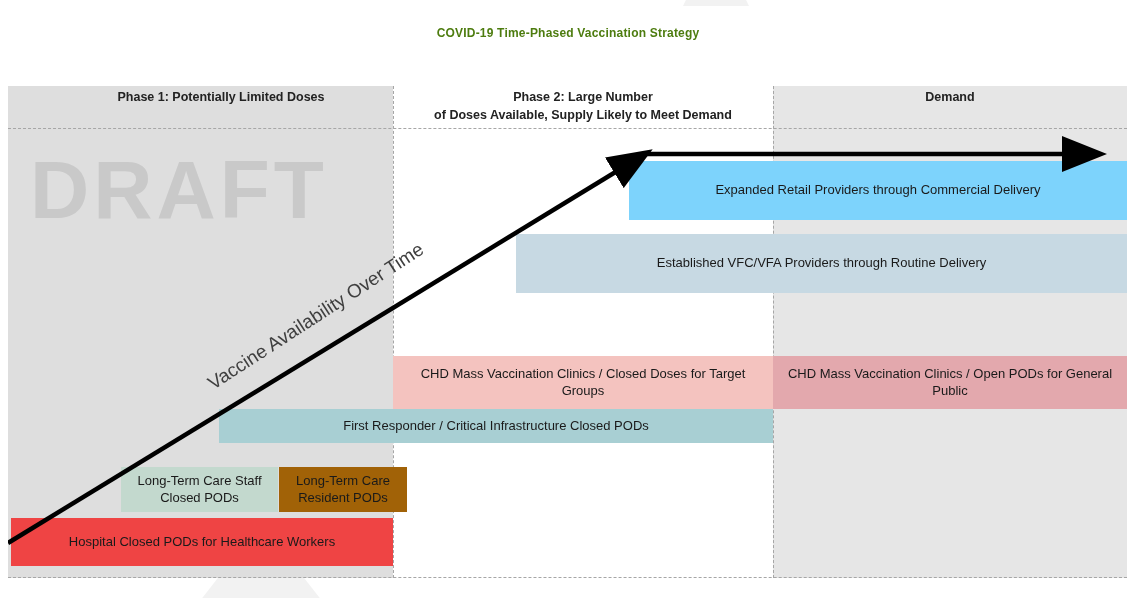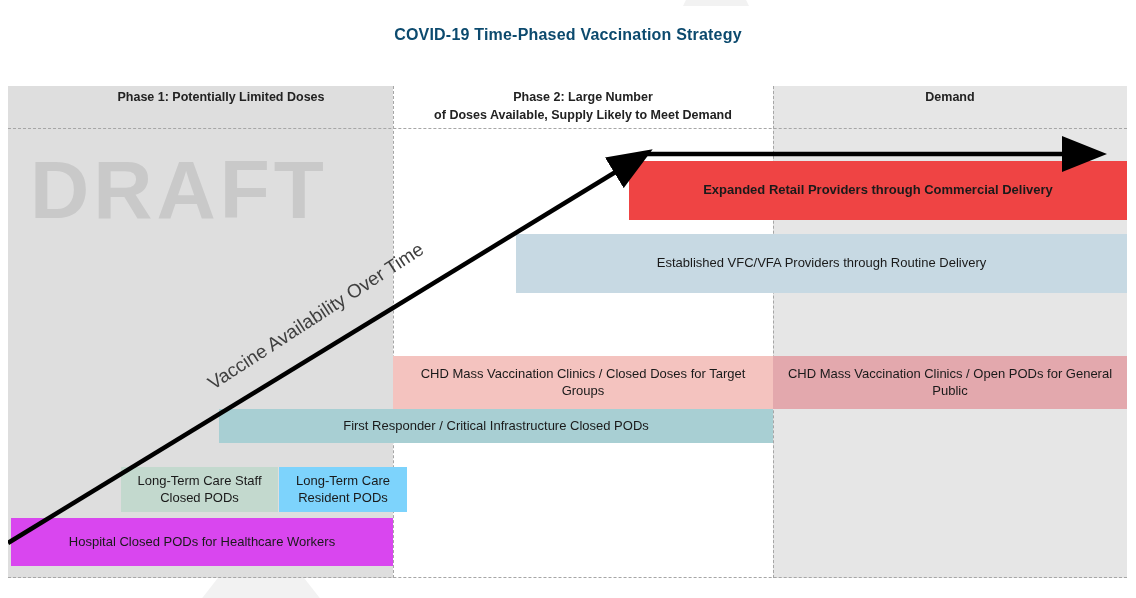--- a/index.html
+++ b/index.html
@@ -41,23 +41,23 @@
     clip-path: polygon(24% 0, 76% 0, 100% 100%, 0 100%);
   }
 
   
   .title {
     position: absolute;
     left: 0;
     top: 26px;
     width: 1136px;
     text-align: center;
-    font-size: 16px;
+    font-size: 12px;
     font-weight: bold;
-    color: #0c4a6e;
+    color: #4d7c0f;
     letter-spacing: 0.2px;
     z-index: 6;
   }
 
   
   .chart {
     position: absolute;
     left: 8px;
     top: 86px;
     width: 1119px;
@@ -182,36 +182,36 @@
     <div class="phase-hdr ph2">
       <div>Phase 2: Large Number</div>
       <div>of Doses Available, Supply Likely to Meet Demand</div>
     </div>
     <div class="phase-hdr ph3">
       <div>Demand</div>
     </div>
 
     <div class="draft">DRAFT</div>
 
-    <div class="bar" style="left:621px; top:75px; width:498px; height:59px; background:#ef4444;font-weight:bold;">Expanded Retail Providers through Commercial Delivery</div>
+    <div class="bar" style="left:621px; top:75px; width:498px; height:59px; background:#7dd3fc;">Expanded Retail Providers through Commercial Delivery</div>
 
     <div class="bar" style="left:508px; top:148px; width:611px; height:59px; background:#c7d9e3;">Established VFC/VFA Providers through Routine Delivery</div>
 
 
     <div class="bar" style="left:385px; top:270px; width:380px; height:53px; background:#f4c3bf;">CHD Mass Vaccination Clinics / Closed Doses for Target Groups</div>
 
     <div class="bar" style="left:765px; top:270px; width:354px; height:53px; background:#e3a8ad;">CHD Mass Vaccination Clinics / Open  PODs for General Public</div>
 
     <div class="bar" style="left:211px; top:323px; width:554px; height:34px; background:#a8cfd3;">First Responder / Critical Infrastructure Closed PODs</div>
 
     <div class="bar" style="left:113px; top:381px; width:157px; height:45px; background:#c3d9ce;">Long-Term Care Staff Closed PODs</div>
 
-    <div class="bar" style="left:271px; top:381px; width:128px; height:45px; background:#7dd3fc;">Long-Term Care Resident PODs</div>
-
-    <div class="bar" style="left:3px; top:432px; width:382px; height:48px; background:#d946ef;">Hospital Closed PODs for Healthcare Workers</div>
+    <div class="bar" style="left:271px; top:381px; width:128px; height:45px; background:#a16207;">Long-Term Care Resident PODs</div>
+
+    <div class="bar" style="left:3px; top:432px; width:382px; height:48px; background:#ef4444;">Hospital Closed PODs for Healthcare Workers</div>
 
 
     <svg class="arrow-layer" viewBox="0 0 1119 492" width="1119" height="492">
       <defs>
         <marker id="ah" markerWidth="10" markerHeight="8" refX="8" refY="4" orient="auto" markerUnits="strokeWidth">
           <path d="M0,0 L10,4 L0,8 z" fill="#000000"></path>
         </marker>
       </defs>
       <path d="M0,457 L637,68" stroke="#000000" stroke-width="4.5" fill="none" marker-end="url(#ah)"></path>
       <path d="M637,68 L1090,68" stroke="#000000" stroke-width="4.5" fill="none" marker-end="url(#ah)"></path>

